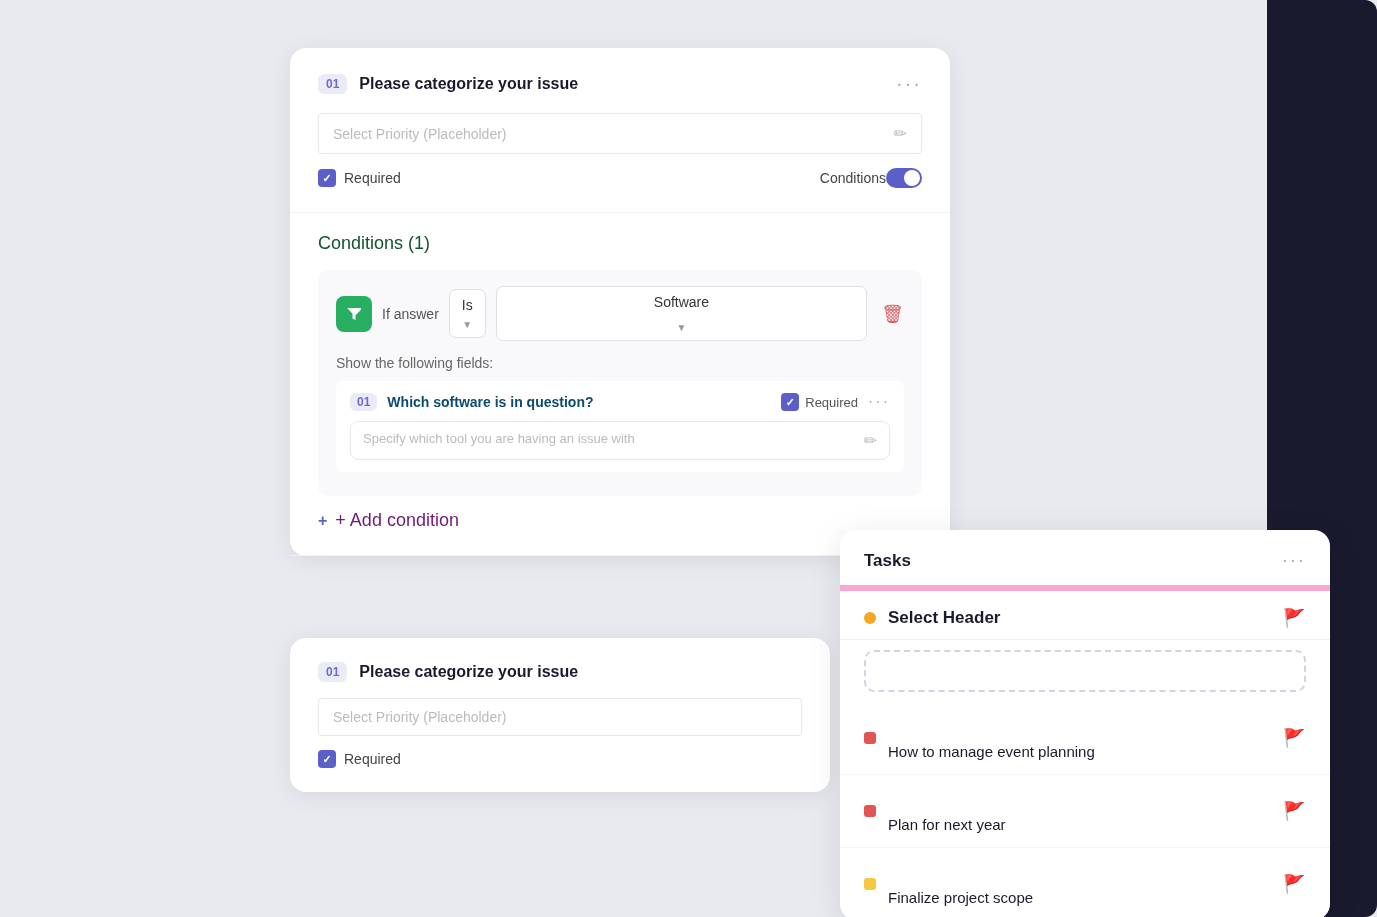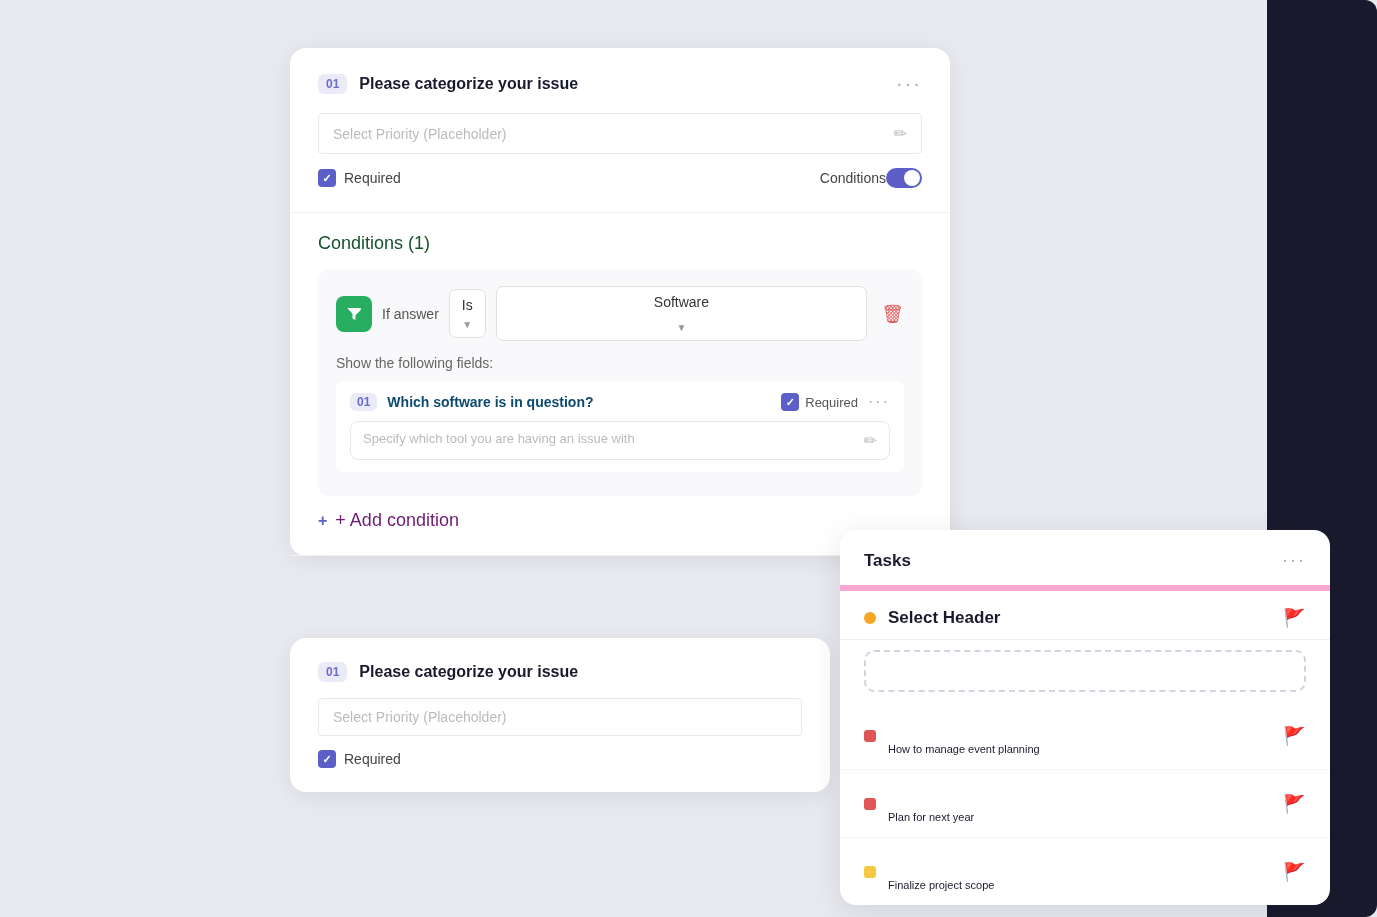--- a/index.html
+++ b/index.html
@@ -432,21 +432,21 @@
 
     .dot-yellow-sq {
       width: 12px;
       height: 12px;
       background: #f5c842;
       border-radius: 3px;
       flex-shrink: 0;
     }
 
     .task-label {
-      font-size: 11px;
+      font-size: 15px;
       color: #1a1a2e;
       flex: 1;
       margin-top: 27px;
     }
 
     
     .dark-bg {
       position: absolute;
       right: 0;
       top: 0;

